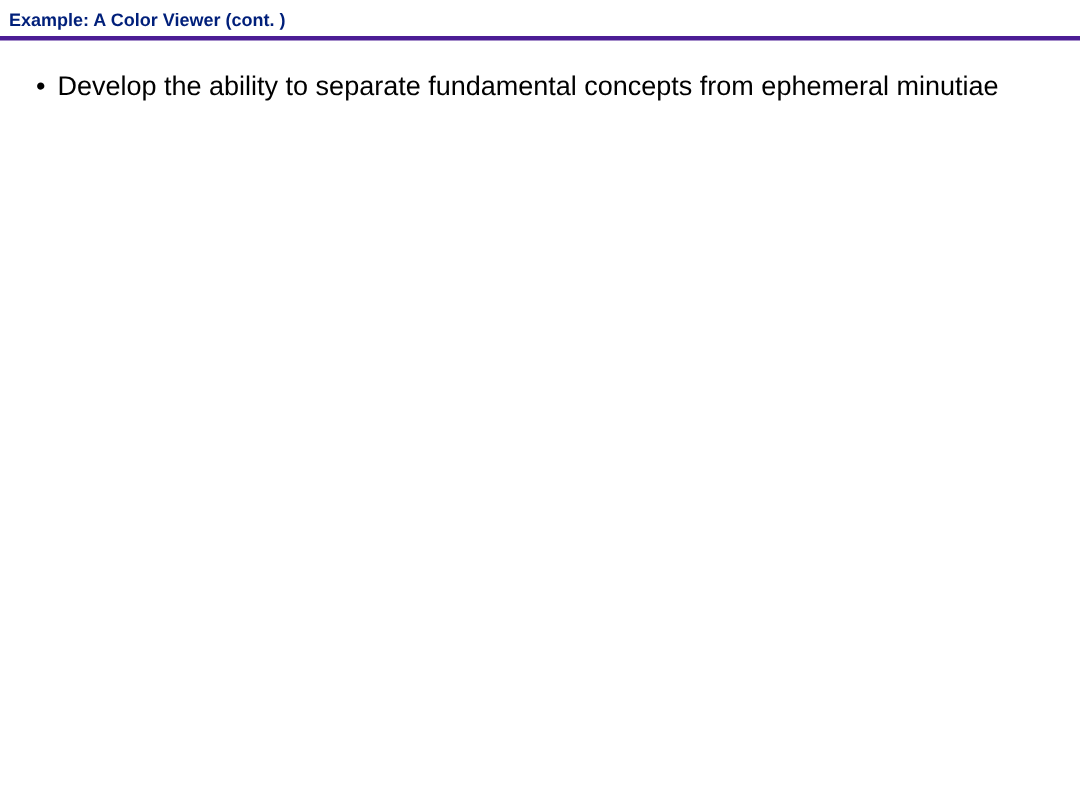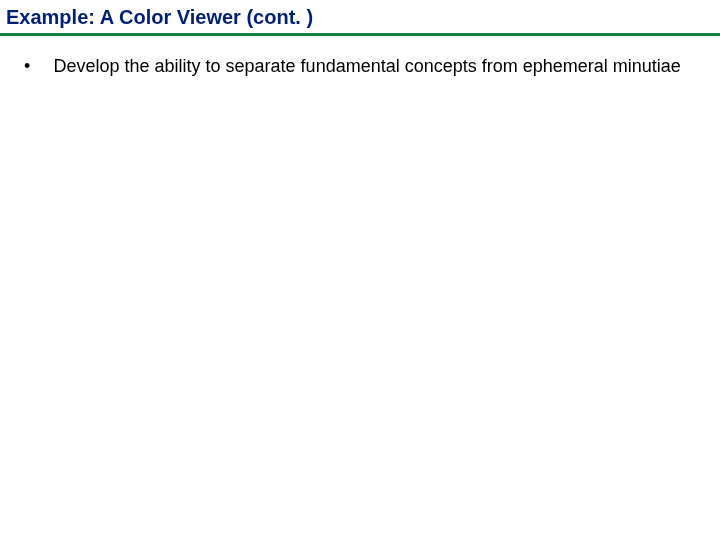--- a/index.html
+++ b/index.html
@@ -10,41 +10,40 @@
     body {
       width: 720px;
       height: 540px;
       background: #ffffff;
       font-family: Arial, Helvetica, sans-serif;
       position: relative;
     }
     .slide-header {
       padding: 6px 6px 4px 6px;
       font-weight: bold;
-      font-size: 20px;
+      font-size: 12px;
       color: #001f7a;
-      border-bottom: 3px solid #15803d;
+      border-bottom: 3px solid #4c1d95;
     }
     .content {
       padding: 18px 24px;
     }
     .bullet-item {
       display: flex;
       align-items: flex-start;
       font-size: 18px;
       color: #000;
       line-height: 1.35;
     }
     .bullet-marker {
       margin-right: 8px;
       flex-shrink: 0;
     }
     .bullet-text {
       flex: 1;
-      text-align: center;
     }
   </style>
 </head>
 <body>
 
 <div class="slide-header">Example: A Color Viewer  (cont. )</div>
 
 <div class="content">
   <div class="bullet-item">
     <span class="bullet-marker">•</span>

